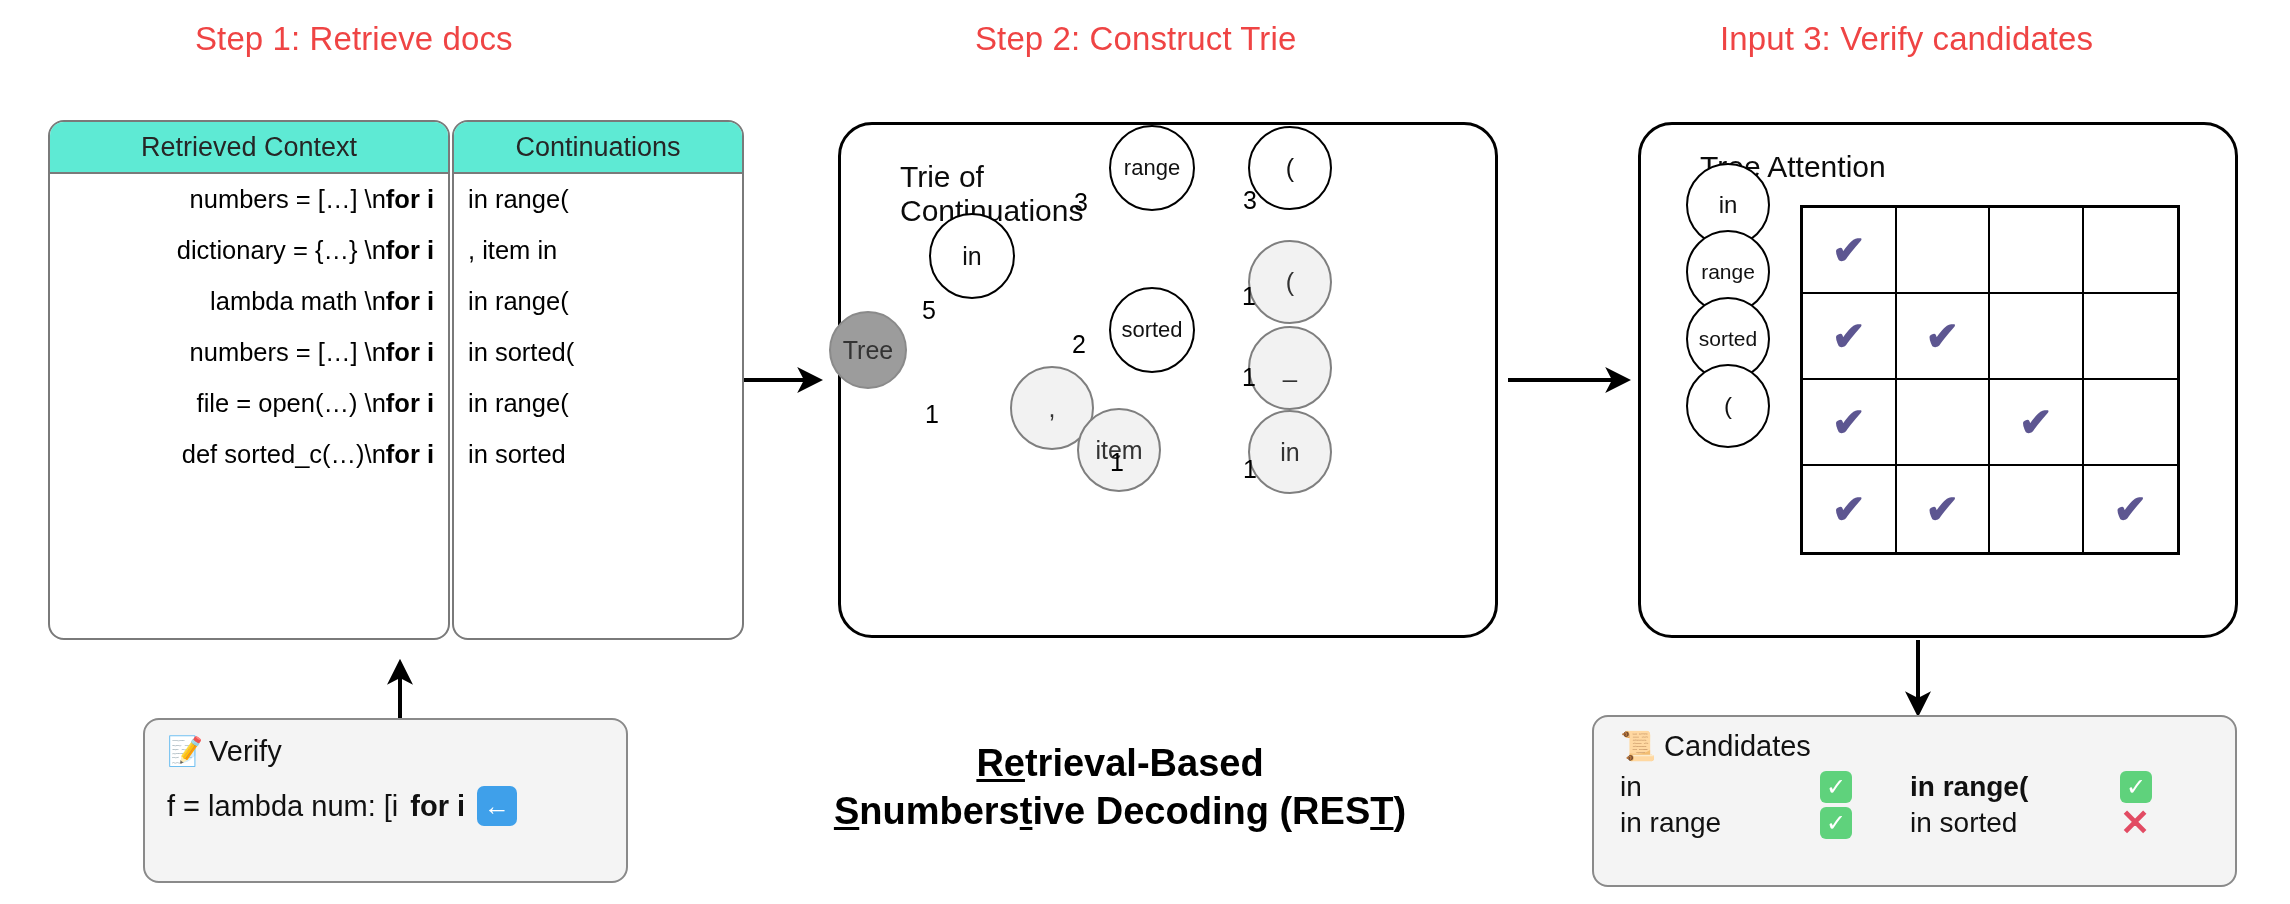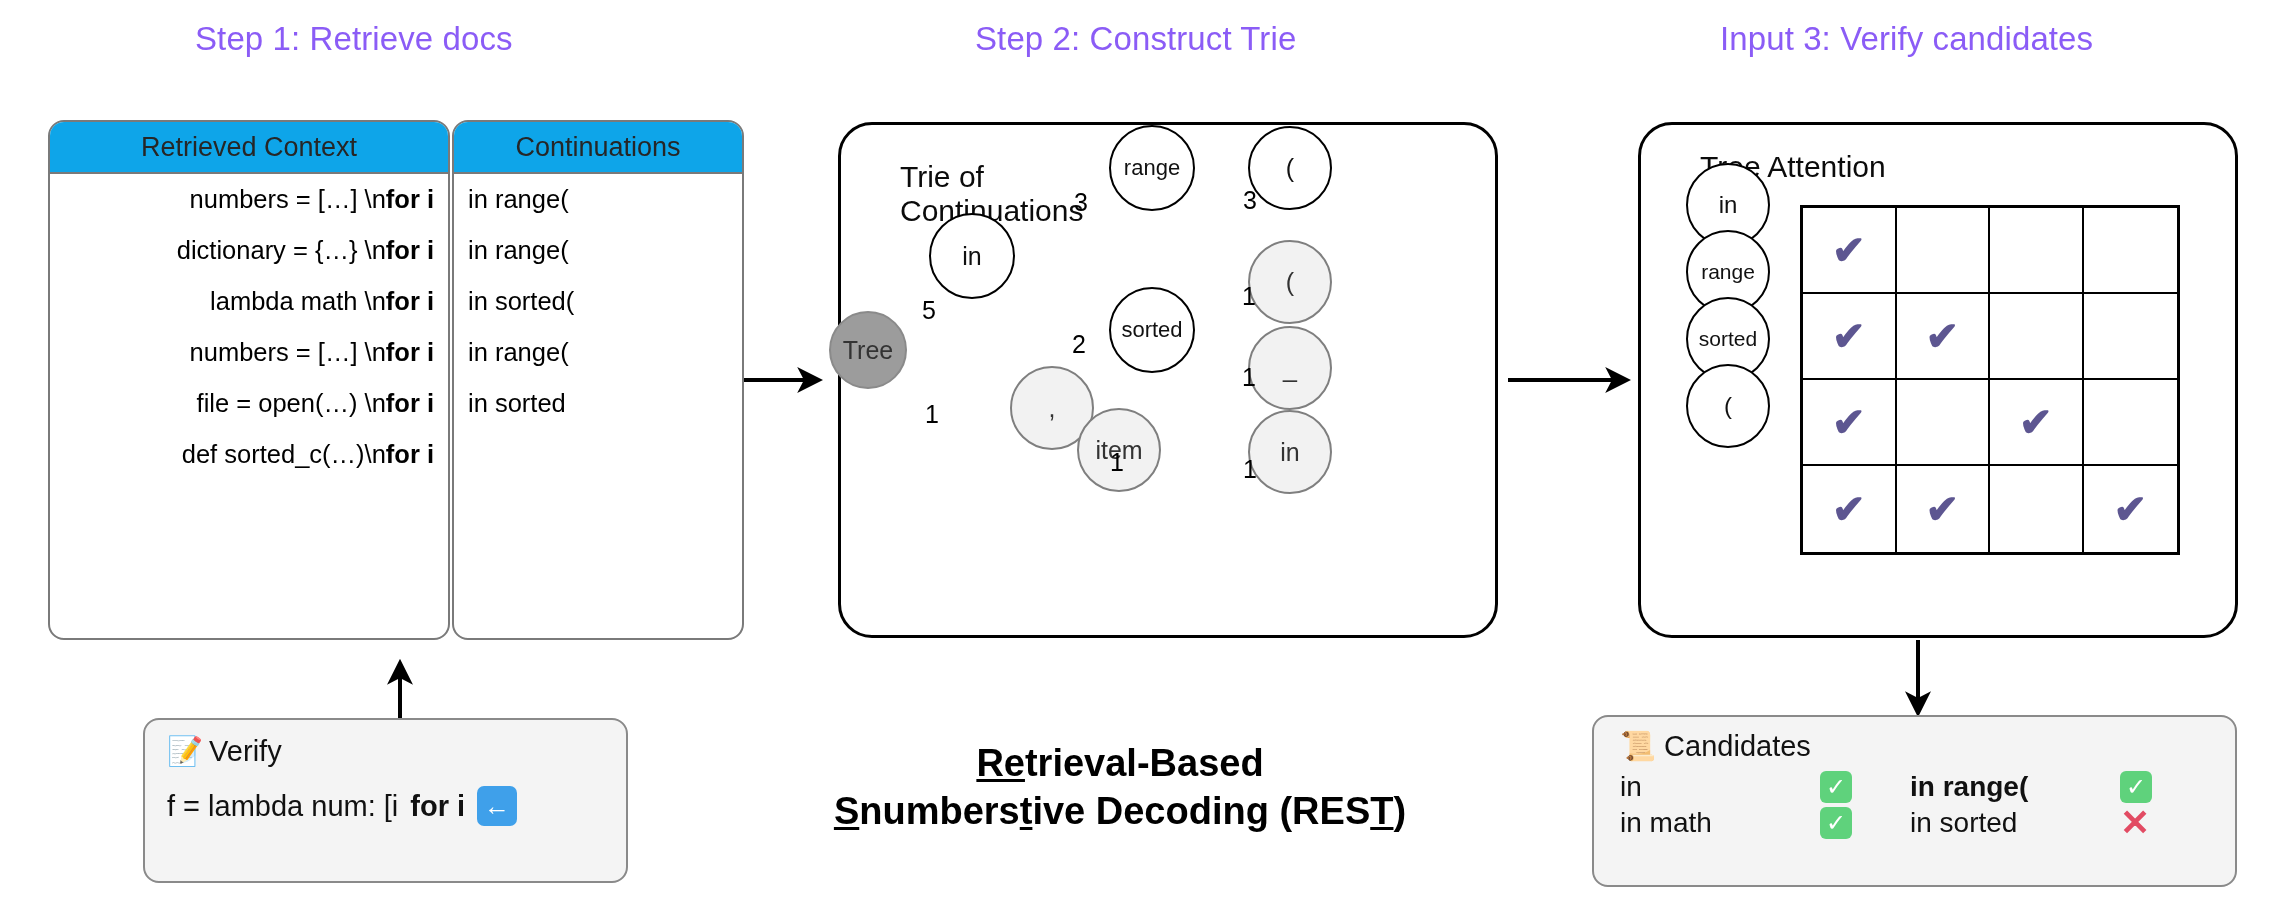--- a/index.html
+++ b/index.html
@@ -11,38 +11,38 @@
     color: #000;
     overflow: hidden;
   }
   #stage { position: relative; width: 2290px; height: 904px; }
 
   
   .step-title {
     position: absolute;
     font-size: 33px;
     font-weight: 400;
-    color: #8b5cf6;
+    color: #ef4444;
     white-space: nowrap;
     letter-spacing: .1px;
   }
   #step1-title { left: 195px;  top: 20px; }
   #step2-title { left: 975px;  top: 20px; }
   #step3-title { left: 1720px; top: 20px; }
 
   
   .tbl {
     position: absolute;
     border: 2px solid #7a7a7a;
     border-radius: 16px;
     background: #ffffff;
     overflow: hidden;
   }
   .tbl-head {
-    background: #0ea5e9;
+    background: #5eead4;
     border-bottom: 2px solid #7a7a7a;
     font-size: 27px;
     color: #262626;
     display: flex; align-items: center; justify-content: center;
     height: 52px;
   }
   .tbl-body { display: flex; flex-direction: column; text-align: center; }
   .tbl-row {
     height: 51px;
     display: flex; align-items: center;
@@ -259,20 +259,21 @@
           <span>def sorted_c(…)\n </span>
           <b>for i</b>
         </div>
       </div>
   </div>
 
   <div class="tbl" id="cont-table">
     <div class="tbl-head">Continuations</div>
     <div class="tbl-body" id="cont-body">
         <div class="tbl-row">in range(</div>
+        <div class="tbl-row">, item in</div>
         <div class="tbl-row">in range(</div>
         <div class="tbl-row">in sorted(</div>
         <div class="tbl-row">in range(</div>
         <div class="tbl-row">in sorted</div>
       </div>
   </div>
 
   <div id="input-box">
     <div id="input-label">
       <span>📝</span>
@@ -358,21 +359,21 @@
   <div id="cand-box">
     <div id="cand-title">
       <span>📜</span>
       <span>Candidates</span>
     </div>
     <div id="cand-grid">
         <div class="cand-label">in</div>
         <div class="mark-ok" style="background: rgb(95, 210, 124);">✓</div>
         <div class="cand-label bold">in range(</div>
         <div class="mark-ok" style="background: rgb(95, 210, 124);">✓</div>
-        <div class="cand-label">in math</div>
+        <div class="cand-label">in range</div>
         <div class="mark-ok" style="background: rgb(95, 210, 124);">✓</div>
         <div class="cand-label">in sorted</div>
         <div class="mark-no" style="color: rgb(226, 75, 99);">✕</div>
       </div>
   </div>
 
   <div id="center-title">
     <div>
       <u>Re</u><span>trieval-Based</span>
     </div>

